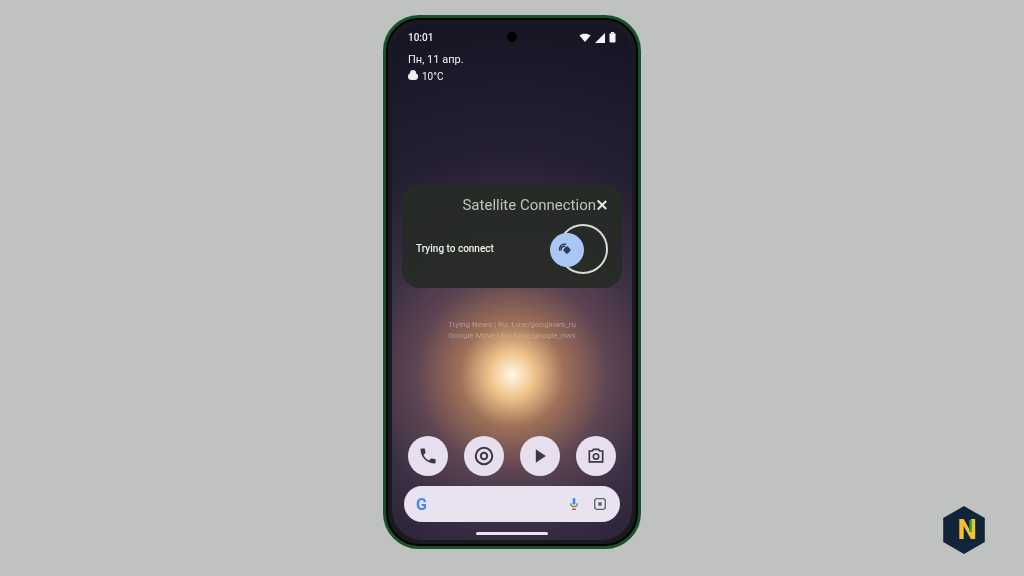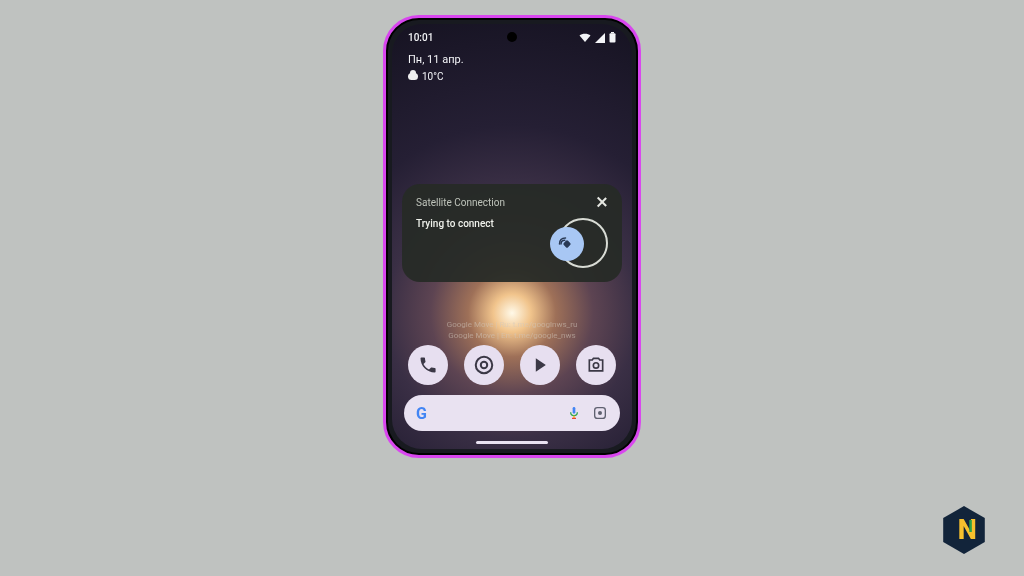--- a/index.html
+++ b/index.html
@@ -7,24 +7,24 @@
   body {
     background: #bfc2c0;
     font-family: -apple-system, BlinkMacSystemFont, "Segoe UI", Roboto, sans-serif;
     position: relative;
   }
 
   
   .phone {
     position: absolute;
     left: 383px; top: 15px;
-    width: 258px; height: 443px;
+    width: 258px; height: 534px;
     background: #181a20;
     border-radius: 36px;
-    border: 3px solid #d946ef;
+    border: 3px solid #14532d;
     box-shadow: inset 0 0 0 2px #000;
   }
   .screen {
     position: absolute;
     left: 6px; right: 6px; top: 6px; bottom: 6px;
     border-radius: 30px;
     overflow: hidden;
     background: radial-gradient(circle at 50% 68%, #fff9e8 0%, #f1c48c 6%, #9e7058 14%, #5d4452 26%, #3a2f45 40%, #251f34 60%, #161322 100%);
   }
   .punch-hole {
@@ -61,30 +61,30 @@
   .sat-card {
     position: absolute;
     top: 160px; left: 10px; right: 10px;
     background: rgba(38,42,38,0.94);
     border-radius: 18px;
     padding: 12px 14px 14px 14px;
     color: #e0e3dd;
     z-index: 4;
   }
   .sat-header {
-    display: flex; justify-content: space-between; align-items: center;
-    font-size: 10px; color: #bfc4bb; margin-bottom: 10px;
+    display: flex; justify-content: flex-end; align-items: center;
+    font-size: 15px; color: #bfc4bb; margin-bottom: 10px;
   }
   .close-x { width: 12px; height: 12px; position: relative; cursor: pointer; }
   .close-x::before, .close-x::after {
     content: ""; position: absolute; left: 5px; top: 0; width: 1.5px; height: 12px; background: #e6e8e2;
   }
   .close-x::before { transform: rotate(45deg); }
   .close-x::after  { transform: rotate(-45deg); }
-  .sat-body { display: flex; justify-content: space-between; gap: 8px; }
+  .sat-body { display: flex; align-items: center; justify-content: space-between; gap: 8px; }
   .sat-text .sat-status { font-size: 10px; font-weight: 500; color: #f0f2ec; margin-bottom: 2px; }
   .sat-text .sat-hint { font-size: 9px; color: #d5d8d1; line-height: 1.25; max-width: 110px; }
   .sat-graphic { width: 60px; height: 50px; position: relative; }
   .sat-ring { position: absolute; right: 0; top: 0; width: 50px; height: 50px; border: 2px solid #d8dbd4; border-radius: 50%; }
   .sat-dot { position: absolute; left: 2px; top: 9px; width: 34px; height: 34px; border-radius: 50%; background: #a8c7f4; display: flex; align-items: center; justify-content: center; }
 
   
   .watermark {
     position: absolute; top: 296px; left: 0; right: 0;
     text-align: center;
@@ -190,21 +190,21 @@
                 <path d="M4 12 Q4 7 9 7"></path>
                 <path d="M2 12 Q2 4 10 4"></path>
               </g>
             </svg>
           </div>
         </div>
       </div>
     </div>
 
     <div class="watermark">
-      <div>Google Move | Ru: t.me/googlnws_ru</div>
+      <div>Trying News | Ru: t.me/googlnws_ru</div>
       <div>Google Move | En: t.me/google_nws</div>
     </div>
 
     <div class="dock">
       <div class="dock-icon" title="Phone">
         <svg width="20" height="20" viewBox="0 0 24 24">
             <path d="M6.6 10.8c1.4 2.8 3.8 5.1 6.6 6.6l2.2-2.2c.3-.3.7-.4 1-.2 1.2.4 2.4.6 3.7.6.6 0 1 .4 1 1V20c0 .6-.4 1-1 1C10.6 21 3 13.4 3 4c0-.6.4-1 1-1h3.4c.6 0 1 .4 1 1 0 1.3.2 2.5.6 3.7.1.4 0 .8-.3 1l-2.1 2.1z" fill="#3b3846"></path>
           </svg>
       </div>
       <div class="dock-icon" title="Chrome">

